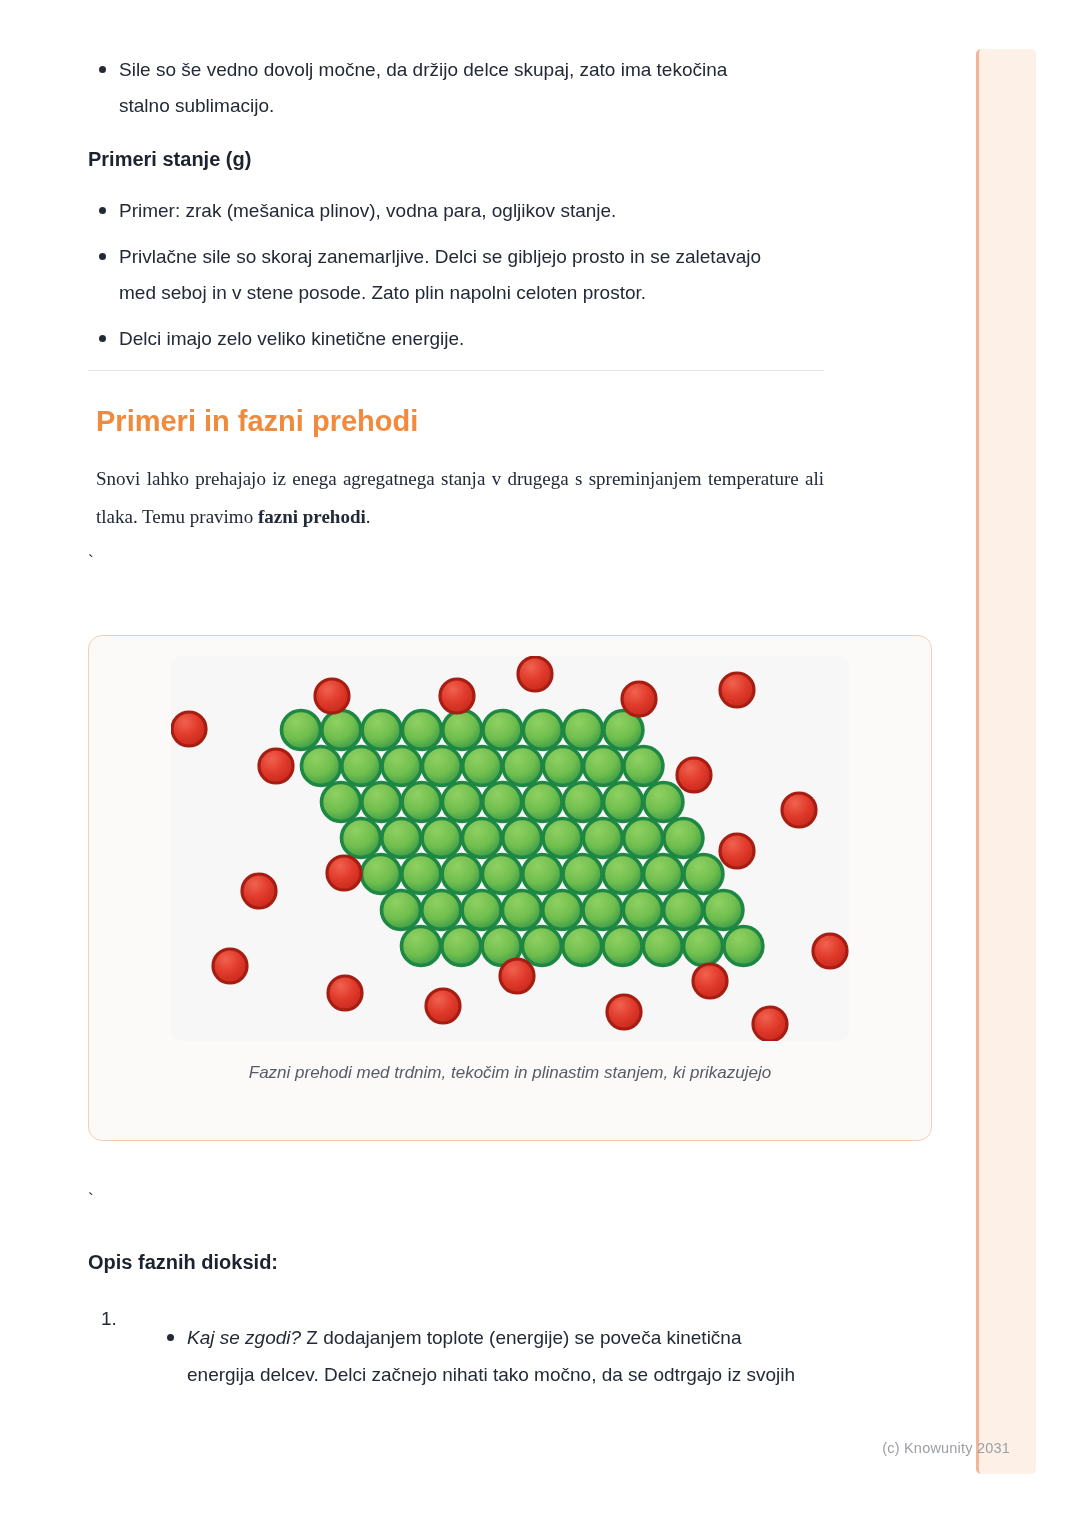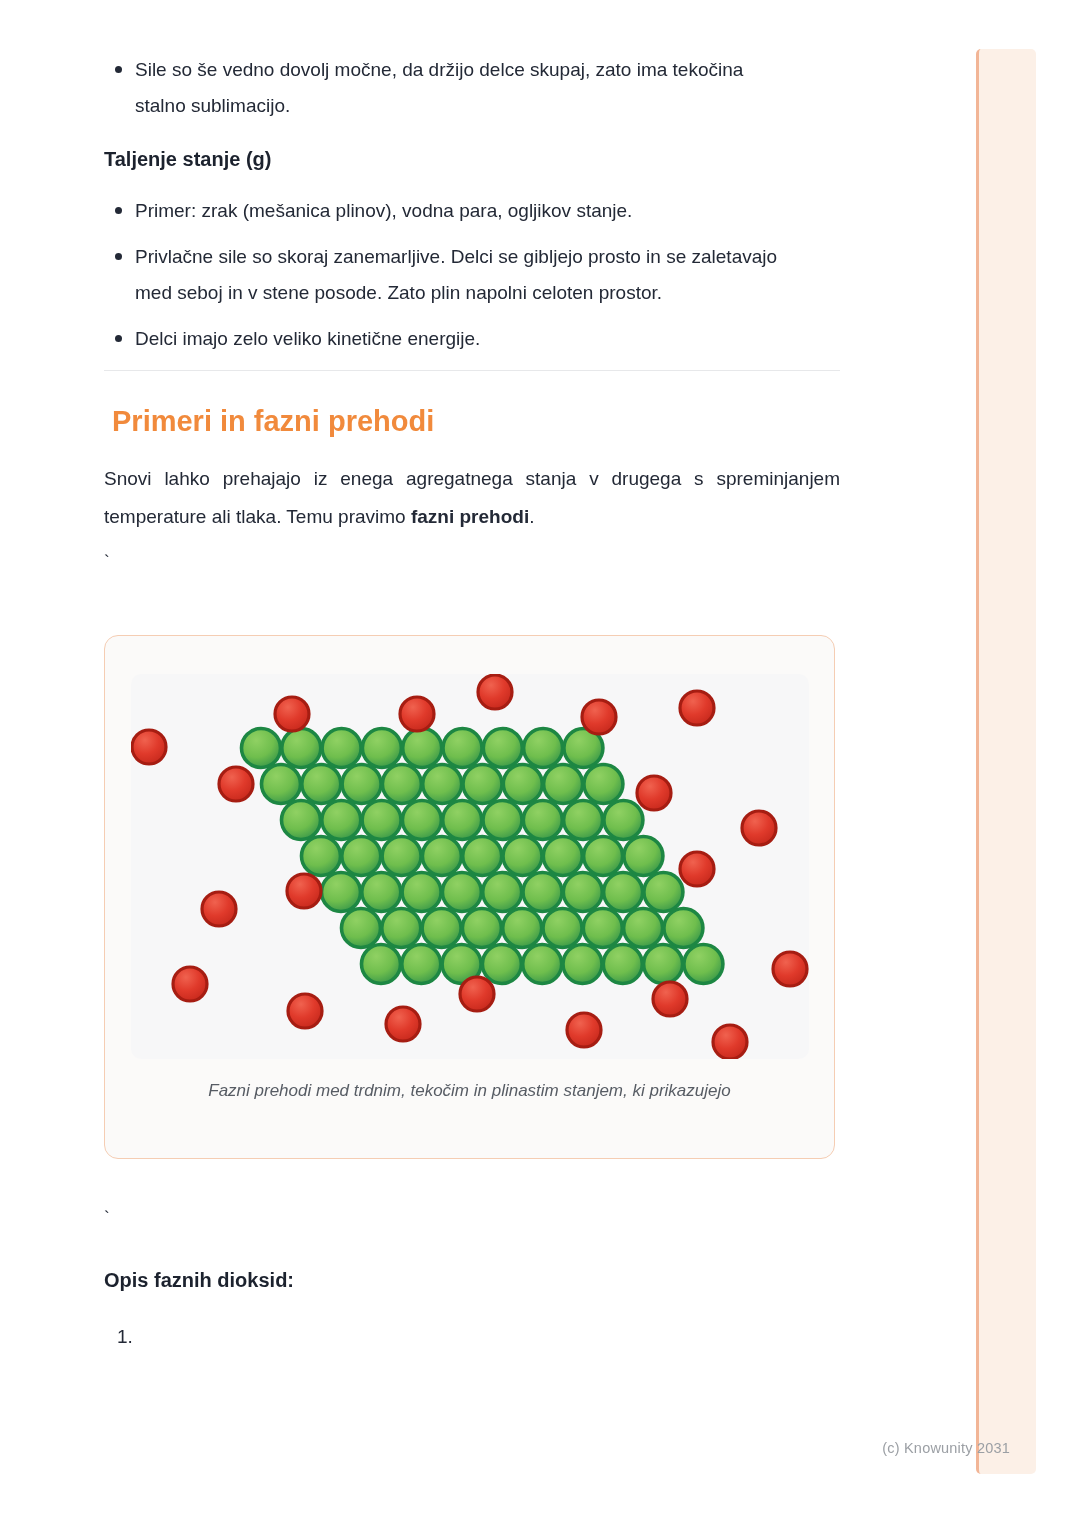--- a/index.html
+++ b/index.html
@@ -6,49 +6,49 @@
   .page {
     position: relative; width: 1080px; height: 1528px; background: #ffffff;
     overflow: hidden; font-family: "Liberation Sans", "DejaVu Sans", sans-serif;
     color: #232936;
   }
   .stripe {
     position: absolute; left: 976px; top: 49px; width: 57px; height: 1425px;
     background: #FCF0E7; border-left: 3px solid #F2B596; border-radius: 5px;
     z-index: 0;
   }
-  .content { position: absolute; left: 104px; top: 0; width: 736px; z-index: 1; }
+  .content { position: absolute; left: 88px; top: 0; width: 736px; z-index: 1; }
 
   .blist { list-style: none; margin: 0; padding: 0; }
   .blist li {
     position: relative; padding-left: 31px; margin-bottom: 10px;
     font-size: 19px; line-height: 36px;
   }
   .blist li::before {
     content: ""; position: absolute; left: 11px; top: 14px;
     width: 7px; height: 7px; border-radius: 50%; background: #232936;
   }
   .top-list { margin-top: 52px; }
 
   .subhead { margin: 23px 0 0 0; font-size: 20px; line-height: 24px; font-weight: 700; color: #1C222E; }
   .gas-list { margin-top: 22px; }
 
   .divider { border: none; border-top: 1px solid #E7E8EA; margin: 13px 0 0 0; height: 0; }
 
   .orange-head { margin: 32px 0 0 0; font-size: 29px; line-height: 36px; font-weight: 700; }
 
-  .para { margin: 21px 0 0 0; font-size: 19px; line-height: 38px; text-align: justify; }
+  .para { margin: 21px 0 0 8px; font-size: 19px; line-height: 38px; text-align: justify; font-family: Liberation Serif, serif; }
 
   .tick { margin-top: 14px; height: 24px; font-size: 17px; line-height: 24px; color: #232936; }
   .tick2 { margin-top: 47px; }
 
   .figure-card {
-    margin: 61px 0 0 0; width: 731px; box-sizing: border-box;
+    margin: 61px 0 0 0; width: 844px; box-sizing: border-box;
     border: 1.5px solid #F5CDB3; border-radius: 14px; background: #FBFAF9;
-    padding: 38px 0 51px 0;
+    padding: 20px 0 51px 0;
   }
   .figure-image {
     width: 678px; height: 385px; margin: 0 auto; background: #F7F7F8;
     border-radius: 10px; overflow: hidden;
   }
   .figure-caption { margin-top: 16px; text-align: center; font-style: italic; color: #575C64; font-size: 17px; line-height: 32px; }
   .cap-line { display: block; }
 
   .opis-head { margin-top: 38px; }
 
@@ -75,21 +75,21 @@
 <div class="page">
 
   <div class="stripe"></div>
 
   <div class="content">
 
     <ul class="blist top-list">
       <li><span><span>Sile so še vedno dovolj močne, da držijo delce skupaj, zato ima tekočina</span><br><span>stalno sublimacijo.</span></span></li>
     </ul>
 
-    <h3 class="subhead">Taljenje stanje (g)</h3>
+    <h3 class="subhead">Primeri stanje (g)</h3>
 
     <ul class="blist gas-list">
       <li><span><span>Primer: zrak (mešanica plinov), vodna para, ogljikov stanje.</span></span></li>
       <li><span><span>Privlačne sile so skoraj zanemarljive. Delci se gibljejo prosto in se zaletavajo</span><br><span>med seboj in v stene posode. Zato plin napolni celoten prostor.</span></span></li>
       <li><span><span>Delci imajo zelo veliko kinetične energije.</span></span></li>
     </ul>
 
     <hr class="divider">
 
     <h2 class="orange-head" style="color: rgb(241, 138, 60); margin-left: 8px;">Primeri in fazni prehodi</h2>
@@ -204,20 +204,23 @@
     </figure>
 
     <div class="tick tick2">`</div>
 
     <h3 class="subhead opis-head">Opis faznih dioksid:</h3>
 
     <ol class="nlist">
       <li>
         <span class="num">1.</span>
         <div class="nbody">
+          <ul class="blist sub-list">
+            <li><span><span class="seg-i">Kaj se zgodi?</span><span> Z dodajanjem toplote (energije) se poveča kinetična</span><br><span>energija delcev. Delci začnejo nihati tako močno, da se odtrgajo iz svojih</span></span></li>
+          </ul>
         </div>
       </li>
     </ol>
 
   </div>
 
   <div class="footer">(c) Knowunity 2031</div>
 
 </div>
 

